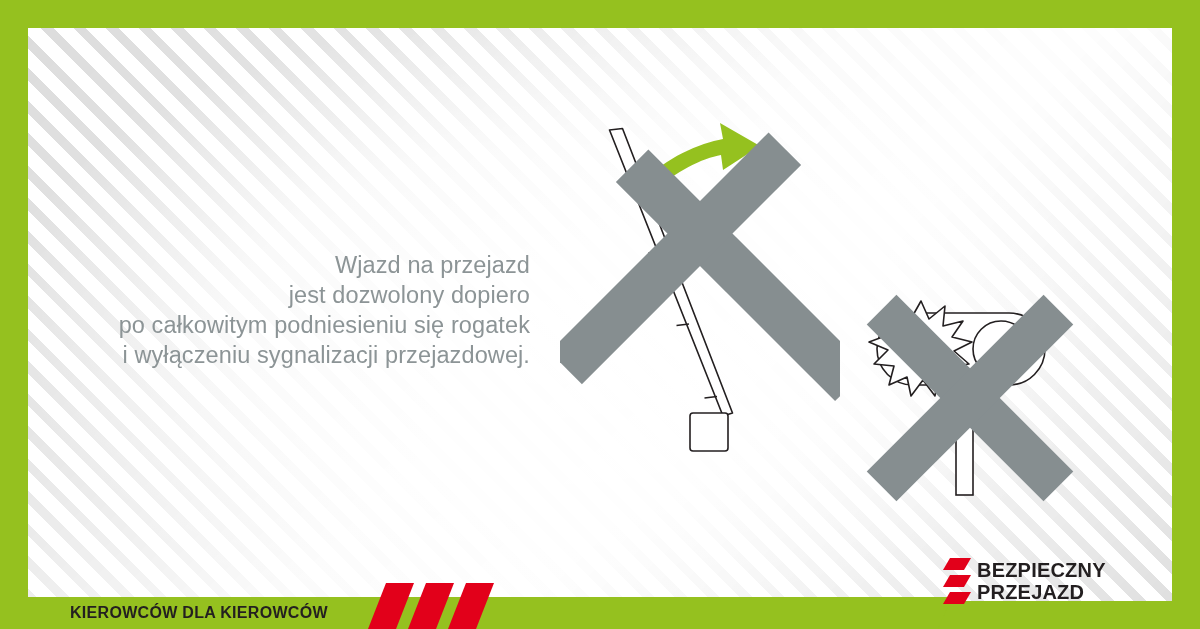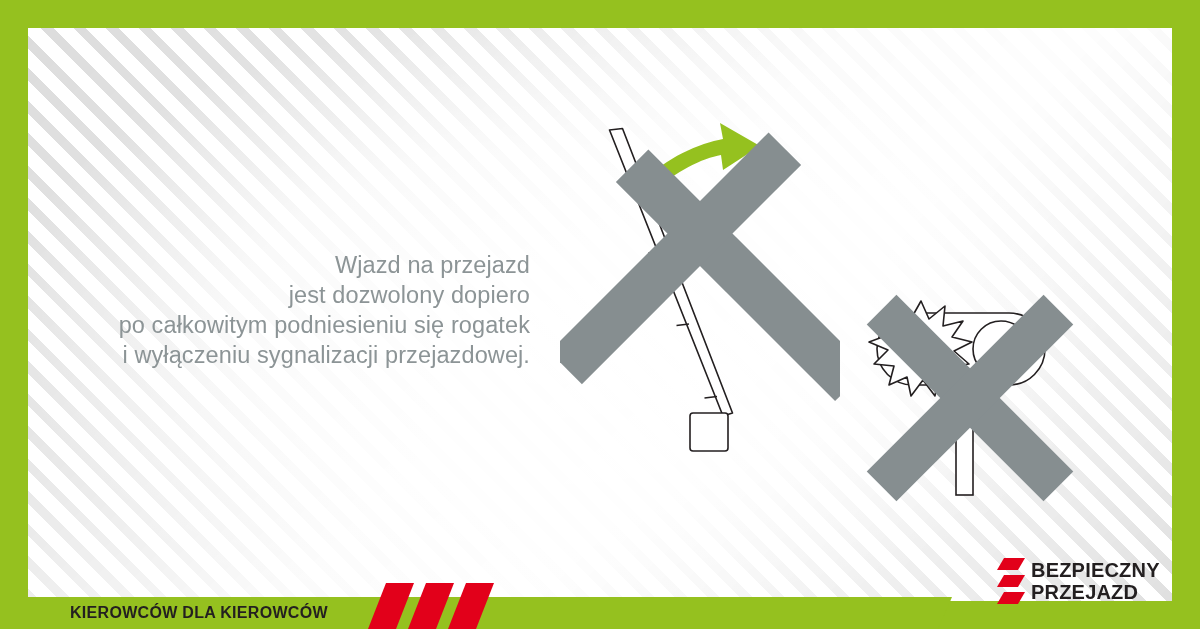--- a/index.html
+++ b/index.html
@@ -98,21 +98,21 @@
     position: absolute;
     left: 368px;
     top: 583px;
     width: 130px;
     height: 46px;
   }
 
   
   #logo {
     position: absolute;
-    left: 997px;
+    left: 943px;
     top: 558px;
     width: 160px;
     height: 48px;
   }
   #logo-bars { position: absolute; left: 0; top: 0; width: 28px; height: 46px; }
   #logo-text {
     position: absolute;
     left: 34px;
     top: 1px;
     color: #231F20;

